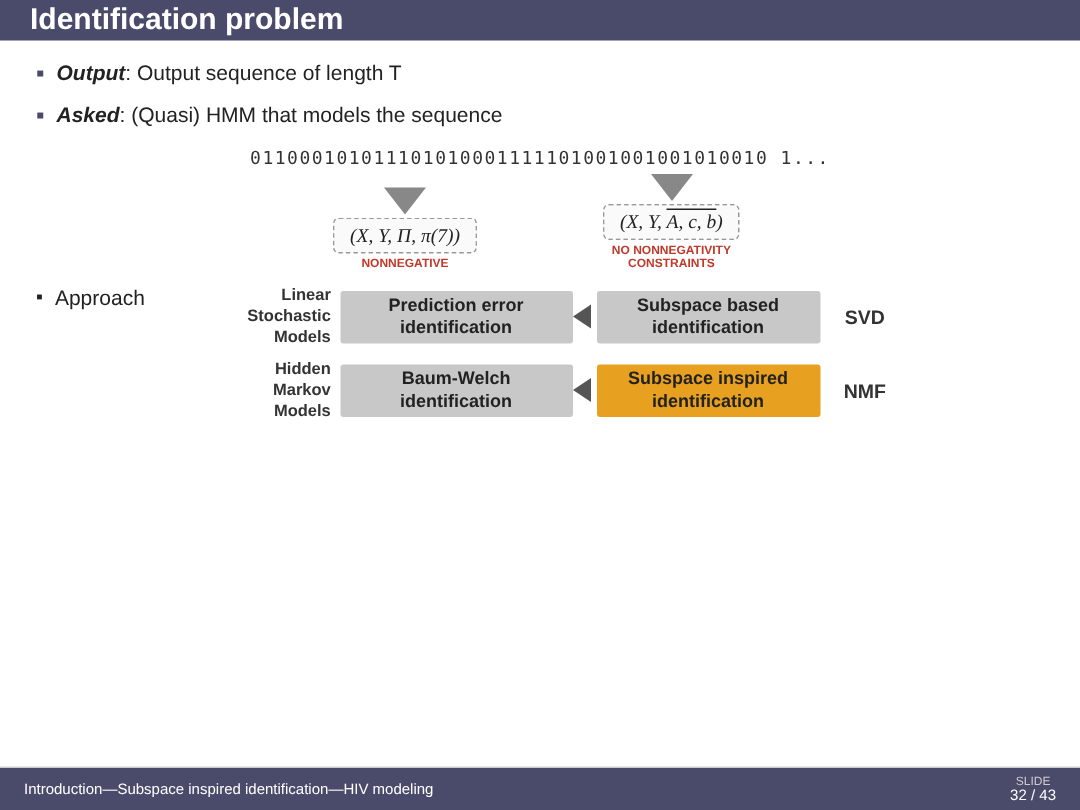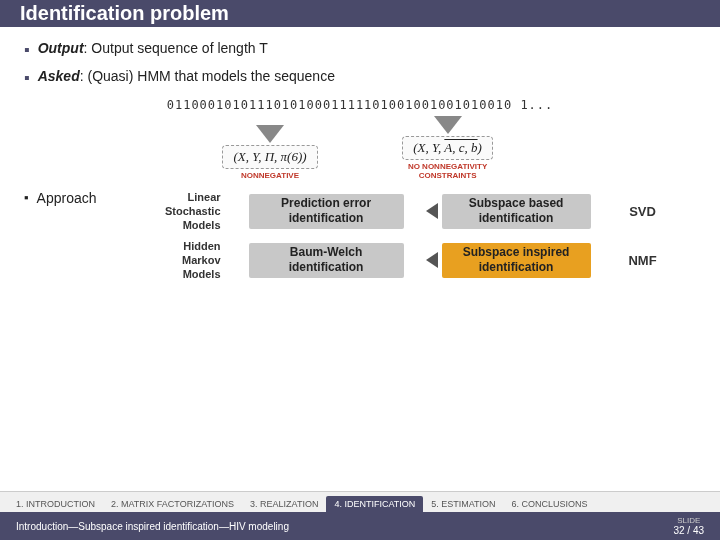--- a/index.html
+++ b/index.html
@@ -116,21 +116,21 @@
       font-size: 14px;
       margin-left: 8px;
     }
 
     
     .methods-grid {
       margin-left: 20px;
       display: grid;
       grid-template-columns: 110px 155px 165px 60px;
       grid-template-rows: auto auto;
-      gap: 6px 22px;
+      gap: 6px 0;
       align-items: center;
     }
 
     .model-label {
       font-size: 11px;
       font-weight: bold;
       text-align: right;
       padding-right: 6px;
       color: #333;
       line-height: 1.3;
@@ -271,21 +271,21 @@
   </div>
 
   <div class="sequence-area">
     <span>011000101011101010001111101001001001010010 1...</span>
   </div>
 
   <div class="formulas">
     <div class="formula-block">
       <div class="arrow-down"></div>
       <div class="formula-text math">
-        (X, Y, Π, π(6))
+        (X, Y, Π, π(7))
       </div>
       <div class="formula-label">NONNEGATIVE</div>
     </div>
     <div class="formula-block">
       <div class="arrow-down"></div>
       <div class="formula-text math">
         (X, Y, <span style="text-decoration:overline;font-style:italic">A, c, b</span>)
       </div>
       <div class="formula-label">NO NONNEGATIVITY CONSTRAINTS</div>
     </div>
@@ -328,29 +328,20 @@
       </div>
 
       <div class="nmf-label">NMF</div>
 
     </div>
   </div>
 
 </div>
 
 <div class="bottom-nav">
-  <div class="bottom-tabs">
-
-  <div class="bottom-tab">1. INTRODUCTION</div>
-      <div class="bottom-tab">2. MATRIX FACTORIZATIONS</div>
-      <div class="bottom-tab">3. REALIZATION</div>
-      <div class="bottom-tab active">4. IDENTIFICATION</div>
-      <div class="bottom-tab">5. ESTIMATION</div>
-      <div class="bottom-tab">6. CONCLUSIONS</div>
-    </div>
   <div class="bottom-footer">
     <div class="footer-center">
       <span>Introduction</span>
       <span>—</span>
       <span>Subspace inspired identification</span>
       <span>—</span>
       <span>HIV modeling</span>
     </div>
     <div>
       <div class="slide-label">SLIDE</div>

